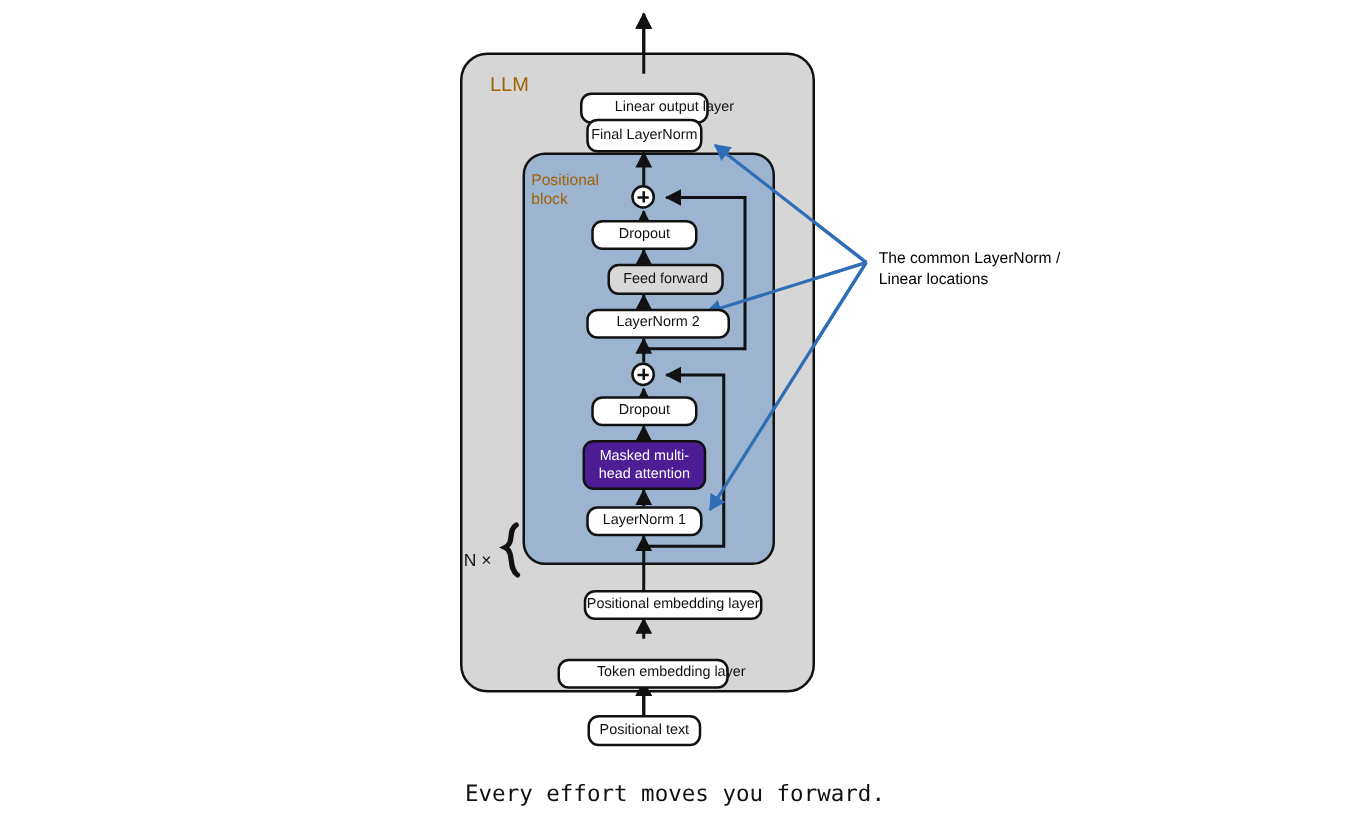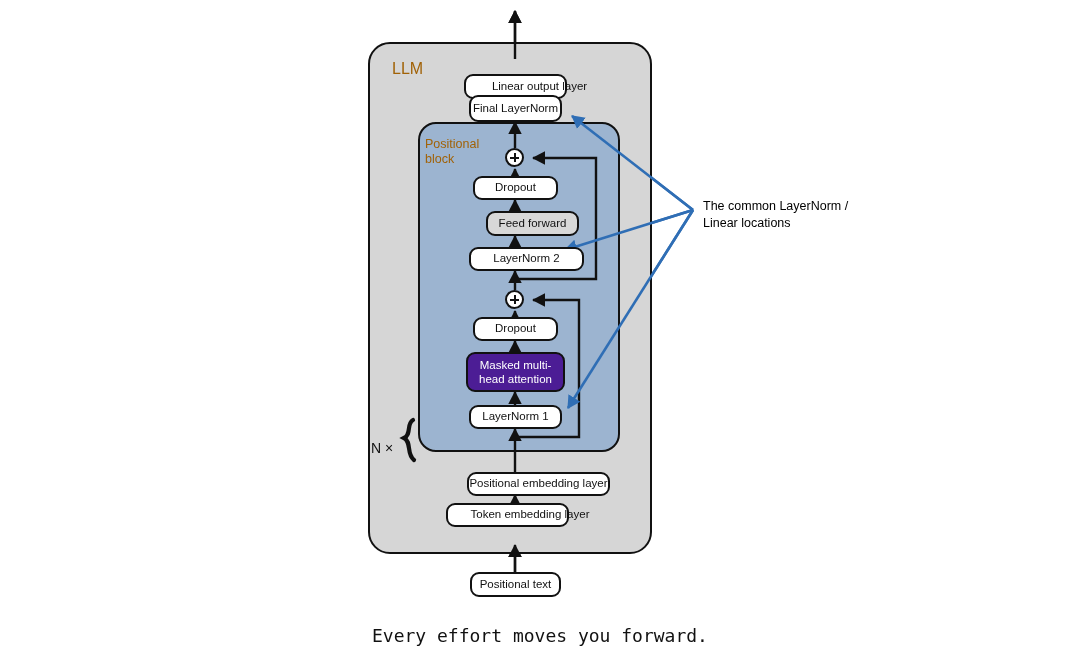--- a/index.html
+++ b/index.html
@@ -232,21 +232,21 @@
 <div class="node" style="left:469px; top:247px; width:115px; height:24px; z-index:5;">LayerNorm 2</div>
 
 <div class="node" style="left:473px; top:317px; width:85px; height:24px; z-index:5;">Dropout</div>
 
 <div class="node dark" style="left:466px; top:352px; width:99px; height:40px; z-index:5;">Masked multi-head attention</div>
 
 <div class="node" style="left:469px; top:405px; width:93px; height:24px; z-index:5;">LayerNorm 1</div>
 
 <div class="node" style="left:443px; top:472px; width:143px; height:24px; z-index:5;margin-left:24px;">Positional embedding layer</div>
 
-<div class="node" style="left:446px; top:503px; width:123px; height:24px; z-index:5;padding-left:45px;">Token embedding layer</div>
+<div class="node" style="left:446px; top:527px; width:137px; height:24px; z-index:5;padding-left:45px;">Token embedding layer</div>
 
 <div class="node" style="left:470px; top:572px; width:91px; height:25px; z-index:5;">Positional text</div>
 
 <div class="plus-node" style="left:505px; top:148px; z-index:5;"></div>
 <div class="plus-node" style="left:505px; top:290px; z-index:5;"></div>
 
 <div class="annotation" style="left:703px; top:198px; z-index:6;">
   <div>The common LayerNorm /</div>
   <div>Linear locations</div>
 </div>

